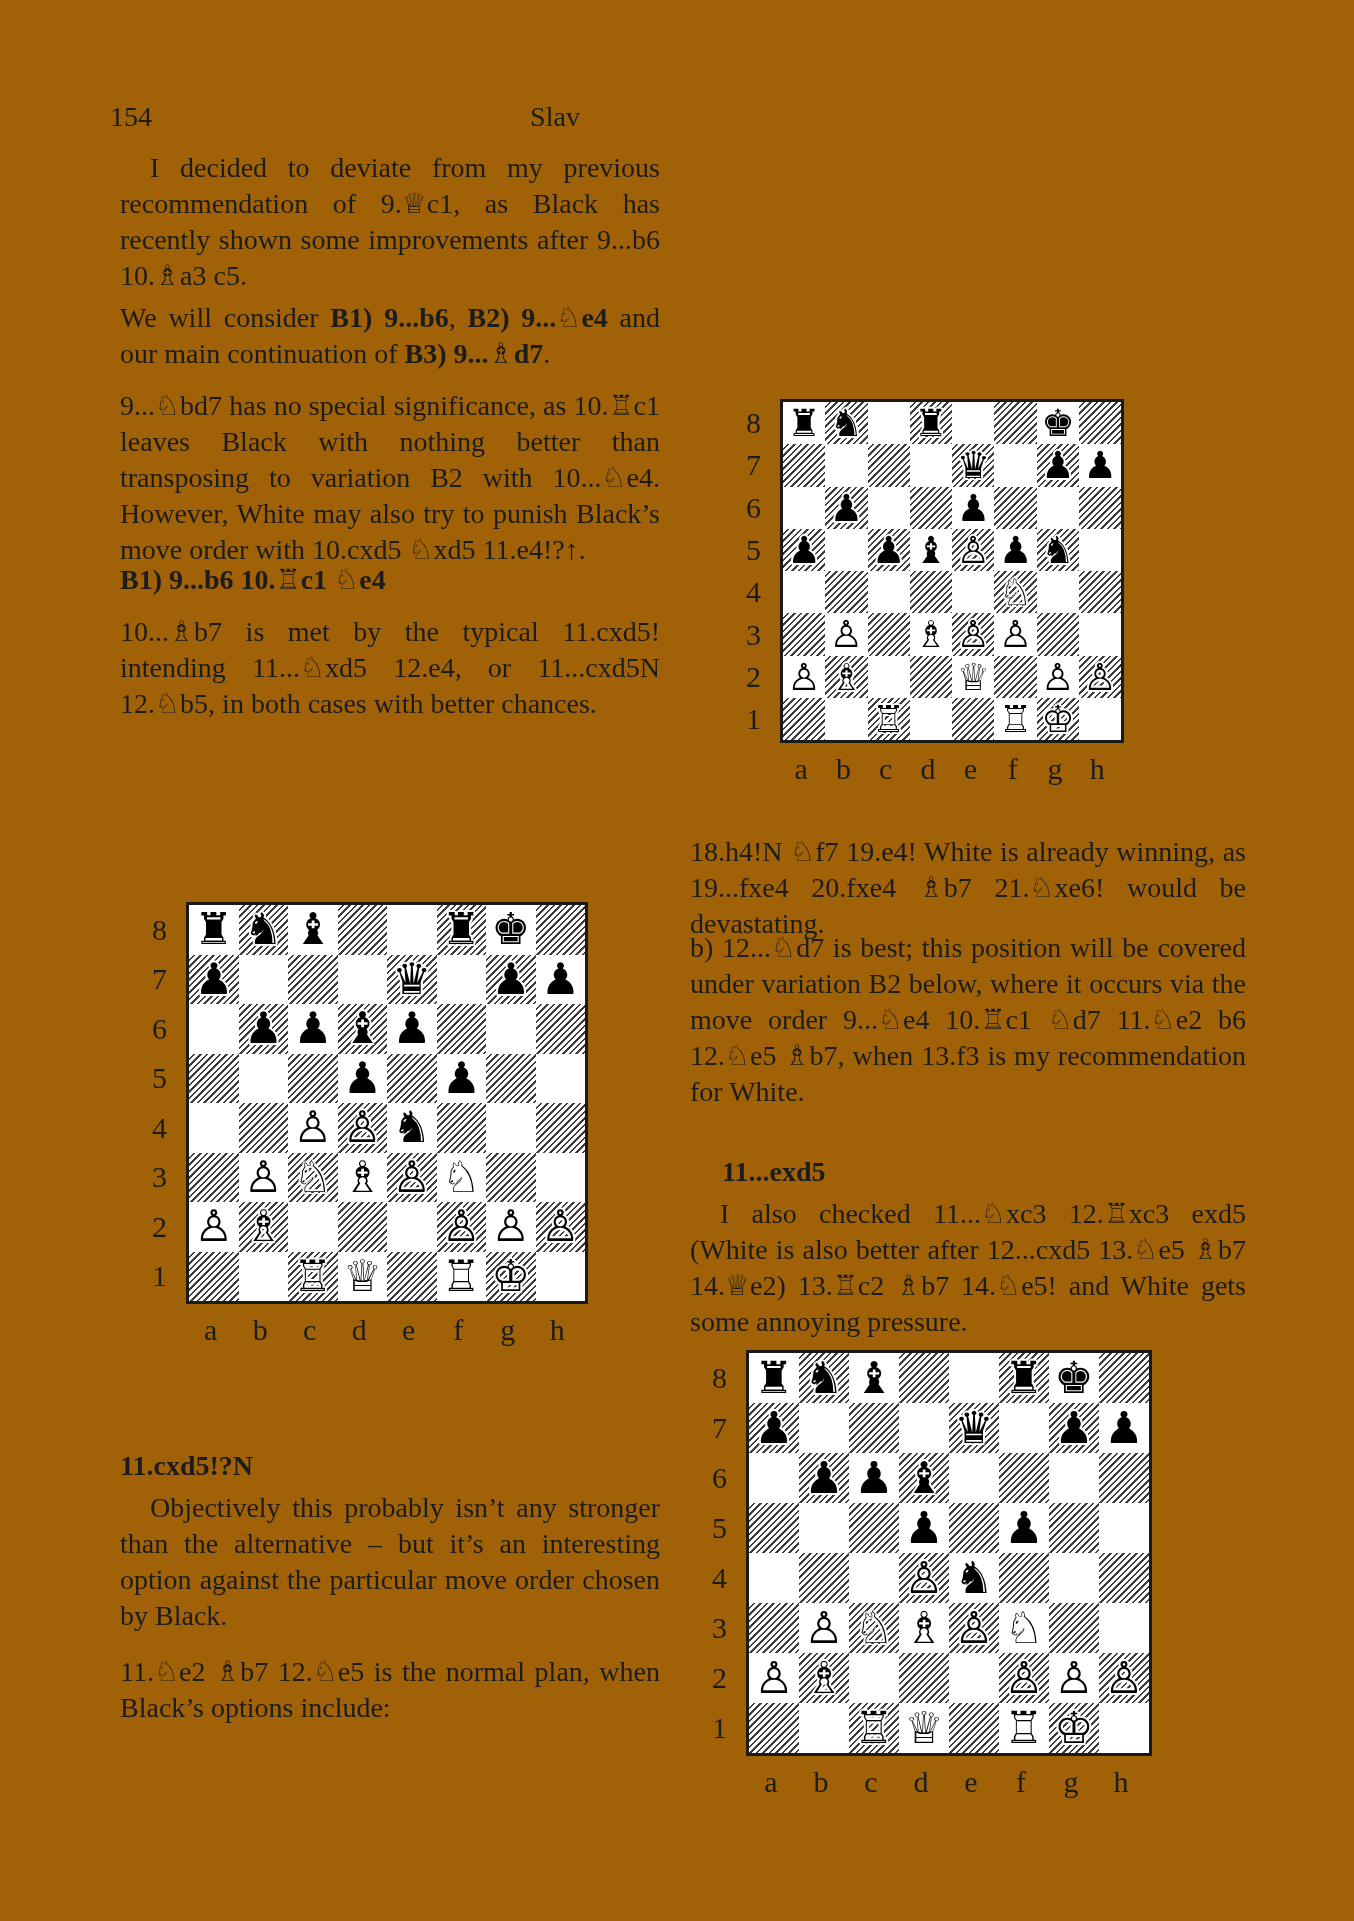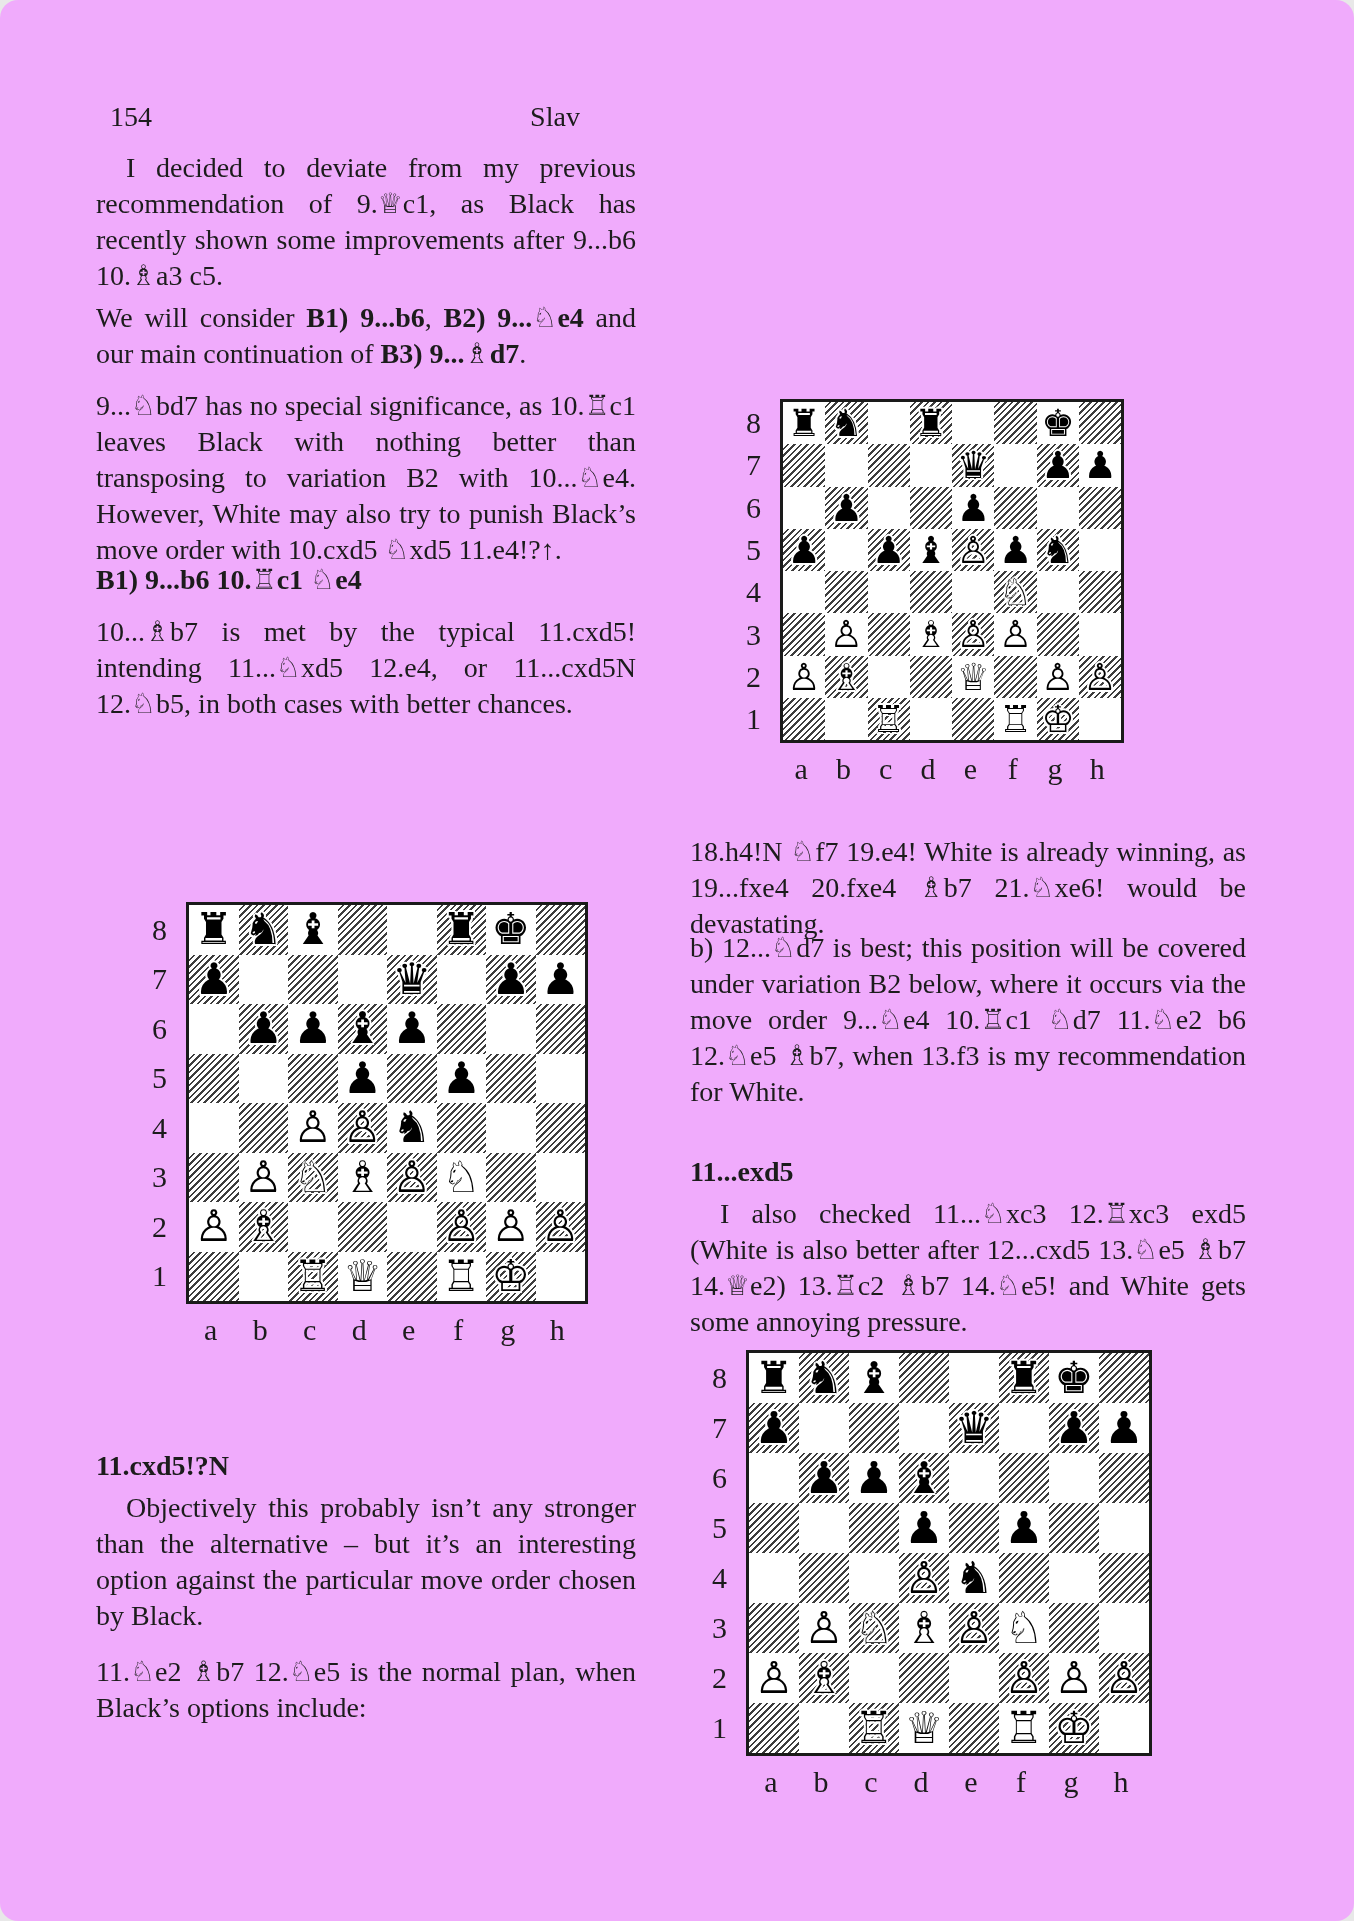--- a/index.html
+++ b/index.html
@@ -1,31 +1,30 @@
 <!DOCTYPE html>
 <html><head>
 <meta charset="utf-8">
 <style>
   html,body { margin:0; padding:0; background:#e8e8e8; }
   .page {
     position:relative;
     width:1354px; height:1921px;
-    background:#f0abfc;
+    background:#a16207;
     font-family:"Liberation Serif","DejaVu Serif","DejaVu Sans",serif;
     color:#1c1c1c;
     overflow:hidden;
-    border-radius:18px;
   }
   .abs { position:absolute; }
   .body-text {
     font-size:28px; line-height:36px;
     text-align:justify;
   }
   .body-text.indent { text-indent:30px; }
-  .col-left  { left:96px; width:540px; }
+  .col-left  { left:120px; width:540px; }
   .col-right { left:690px; width:556px; }
   .page-header { font-size:28px; line-height:34px; }
   .variation-heading {
     font-weight:bold; font-size:28px; line-height:36px; text-align:left;
   }
   .move-subheading { font-weight:bold; font-size:28px; line-height:36px; }
   b { font-weight:bold; }
 
   
   .diagram { position:absolute; }
@@ -398,21 +397,21 @@
         <div class="file-label">f</div>
         <div class="file-label">g</div>
         <div class="file-label">h</div>
       </div>
   </div>
 
   <div class="abs col-right body-text" style="top:834px;">18.h4!N ♘f7 19.e4! White is already winning, as 19...fxe4 20.fxe4 ♗b7 21.♘xe6! would be devastating.</div>
 
   <div class="abs col-right body-text" style="top:930px;">b) 12...♘d7 is best; this position will be covered under variation B2 below, where it occurs via the move order 9...♘e4 10.♖c1 ♘d7 11.♘e2 b6 12.♘e5 ♗b7, when 13.f3 is my recommendation for White.</div>
 
-  <div class="abs col-right move-subheading" style="top:1154px;">11...exd5</div>
+  <div class="abs col-right move-subheading" style="top:1154px;margin-left:32px;">11...exd5</div>
 
   <div class="abs col-right body-text indent" style="top:1196px;">I also checked 11...♘xc3 12.♖xc3 exd5 (White is also better after 12...cxd5 13.♘e5 ♗b7 14.♕e2) 13.♖c2 ♗b7 14.♘e5! and White gets some annoying pressure.</div>
 
   <div class="diagram d3" style="left:712px; top:1350px;">
     <div class="board-row">
       <div class="rank-labels">
           <div class="rank-label">8</div>
           <div class="rank-label">7</div>
           <div class="rank-label">6</div>
           <div class="rank-label">5</div>

